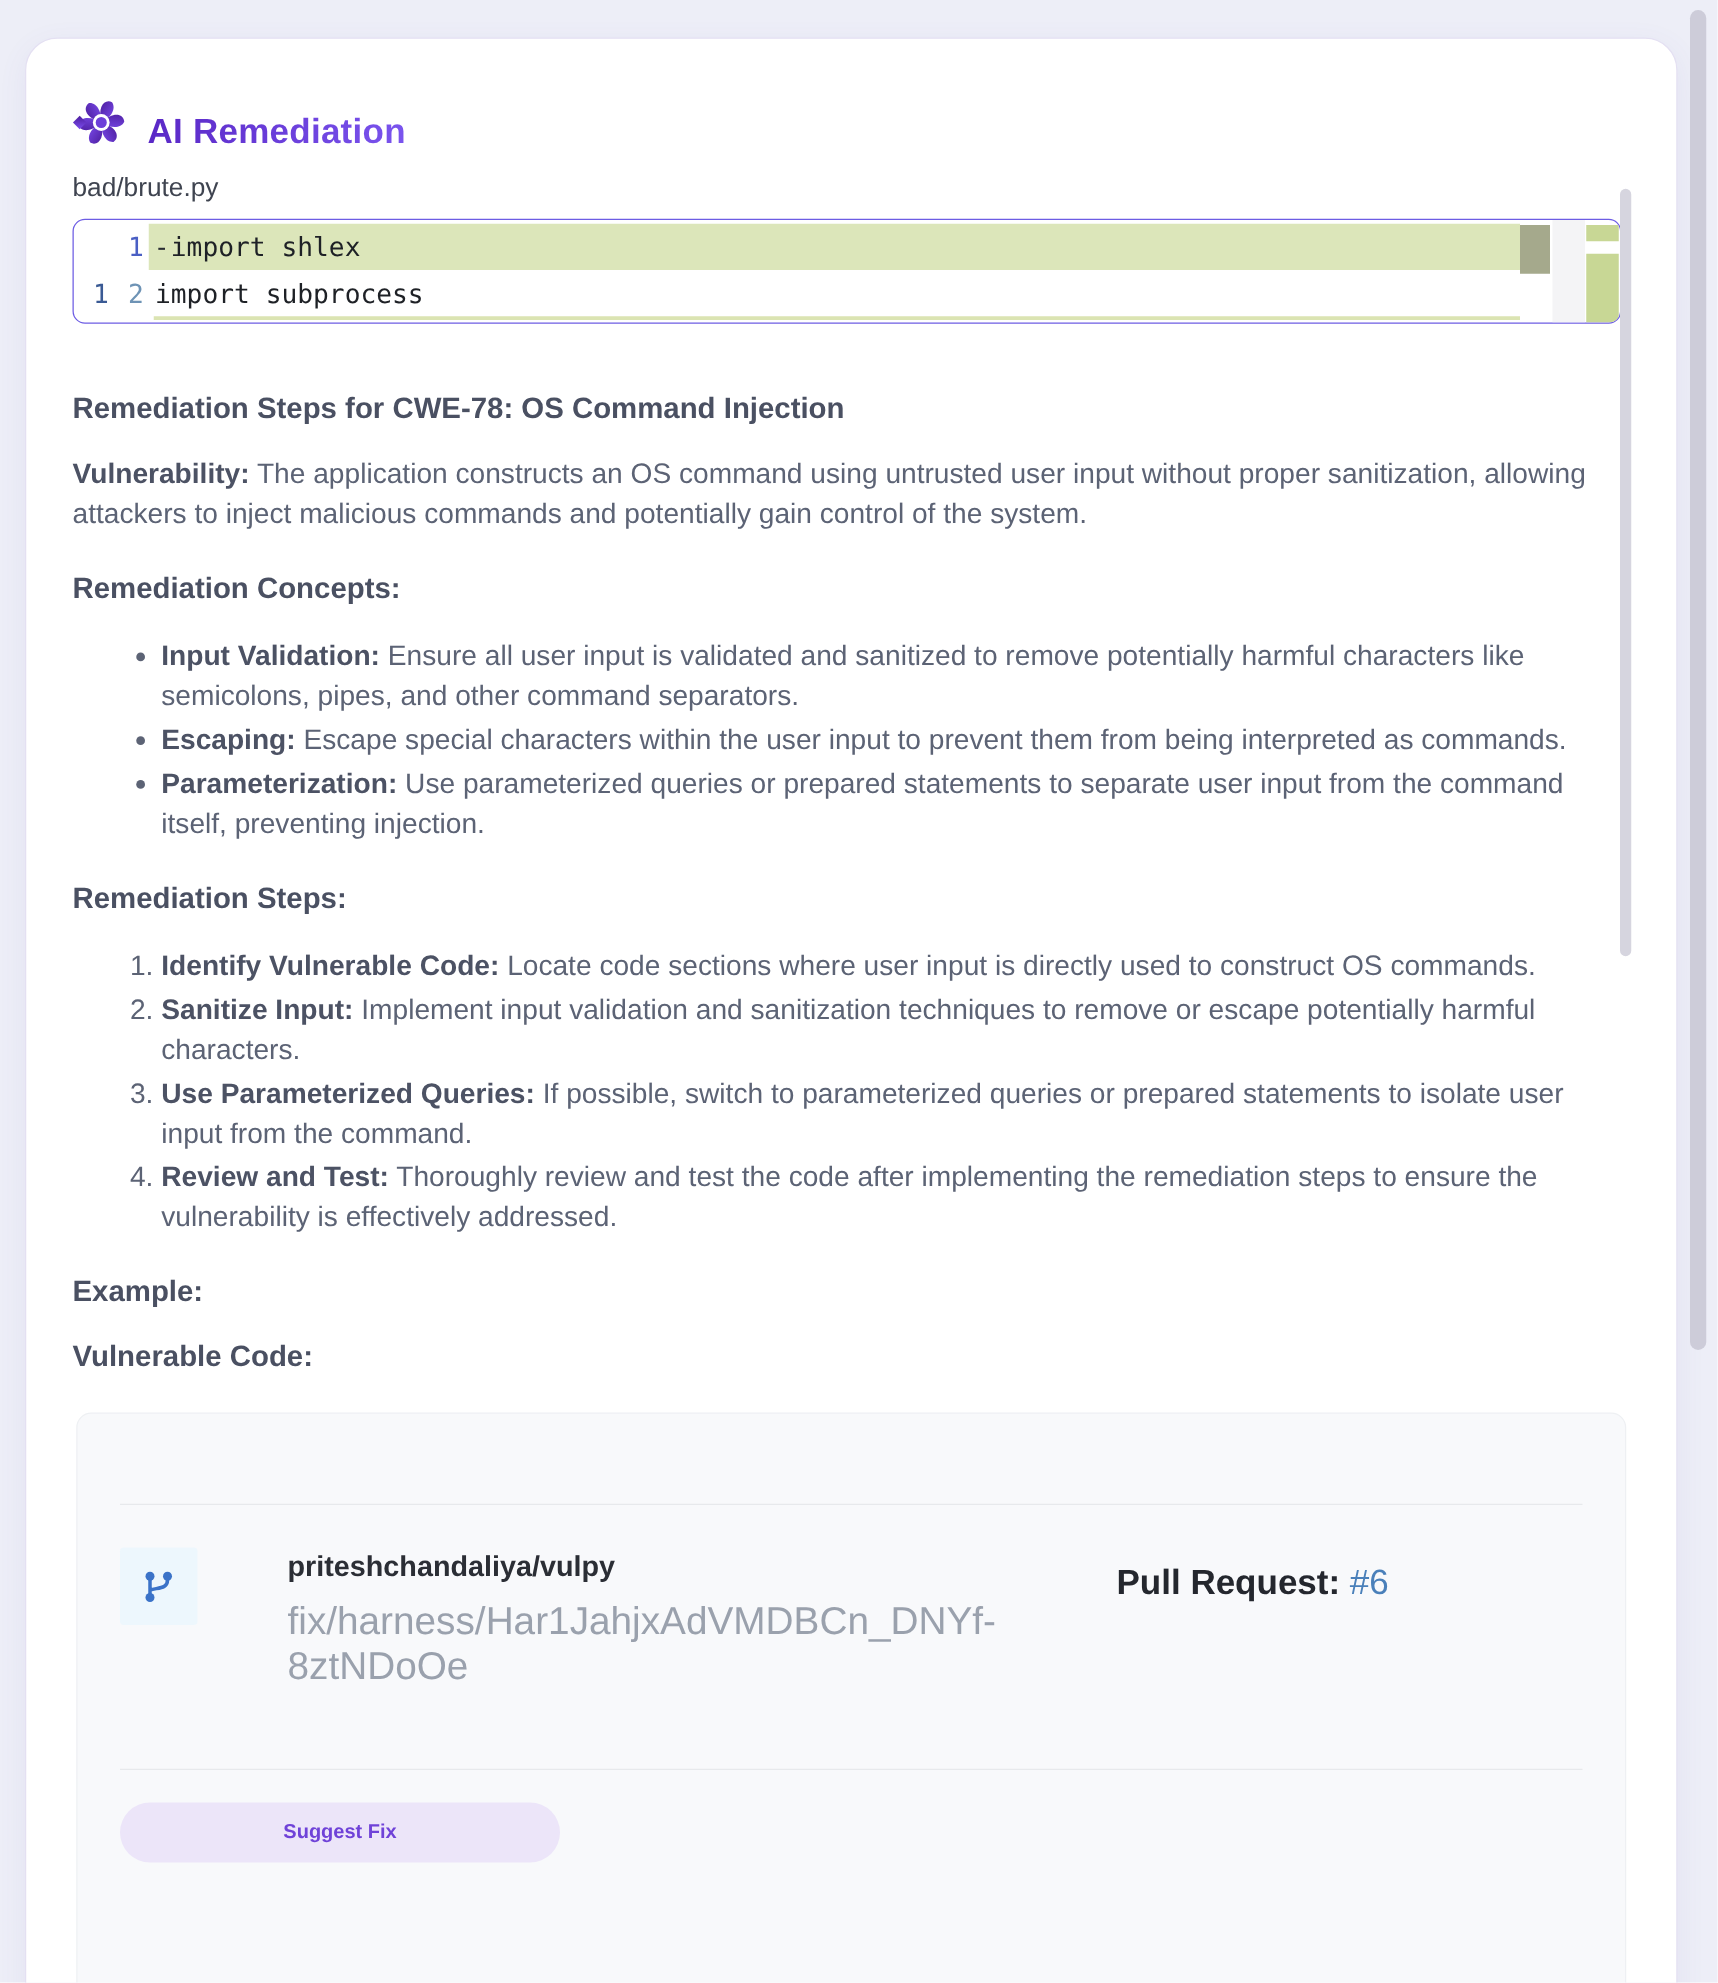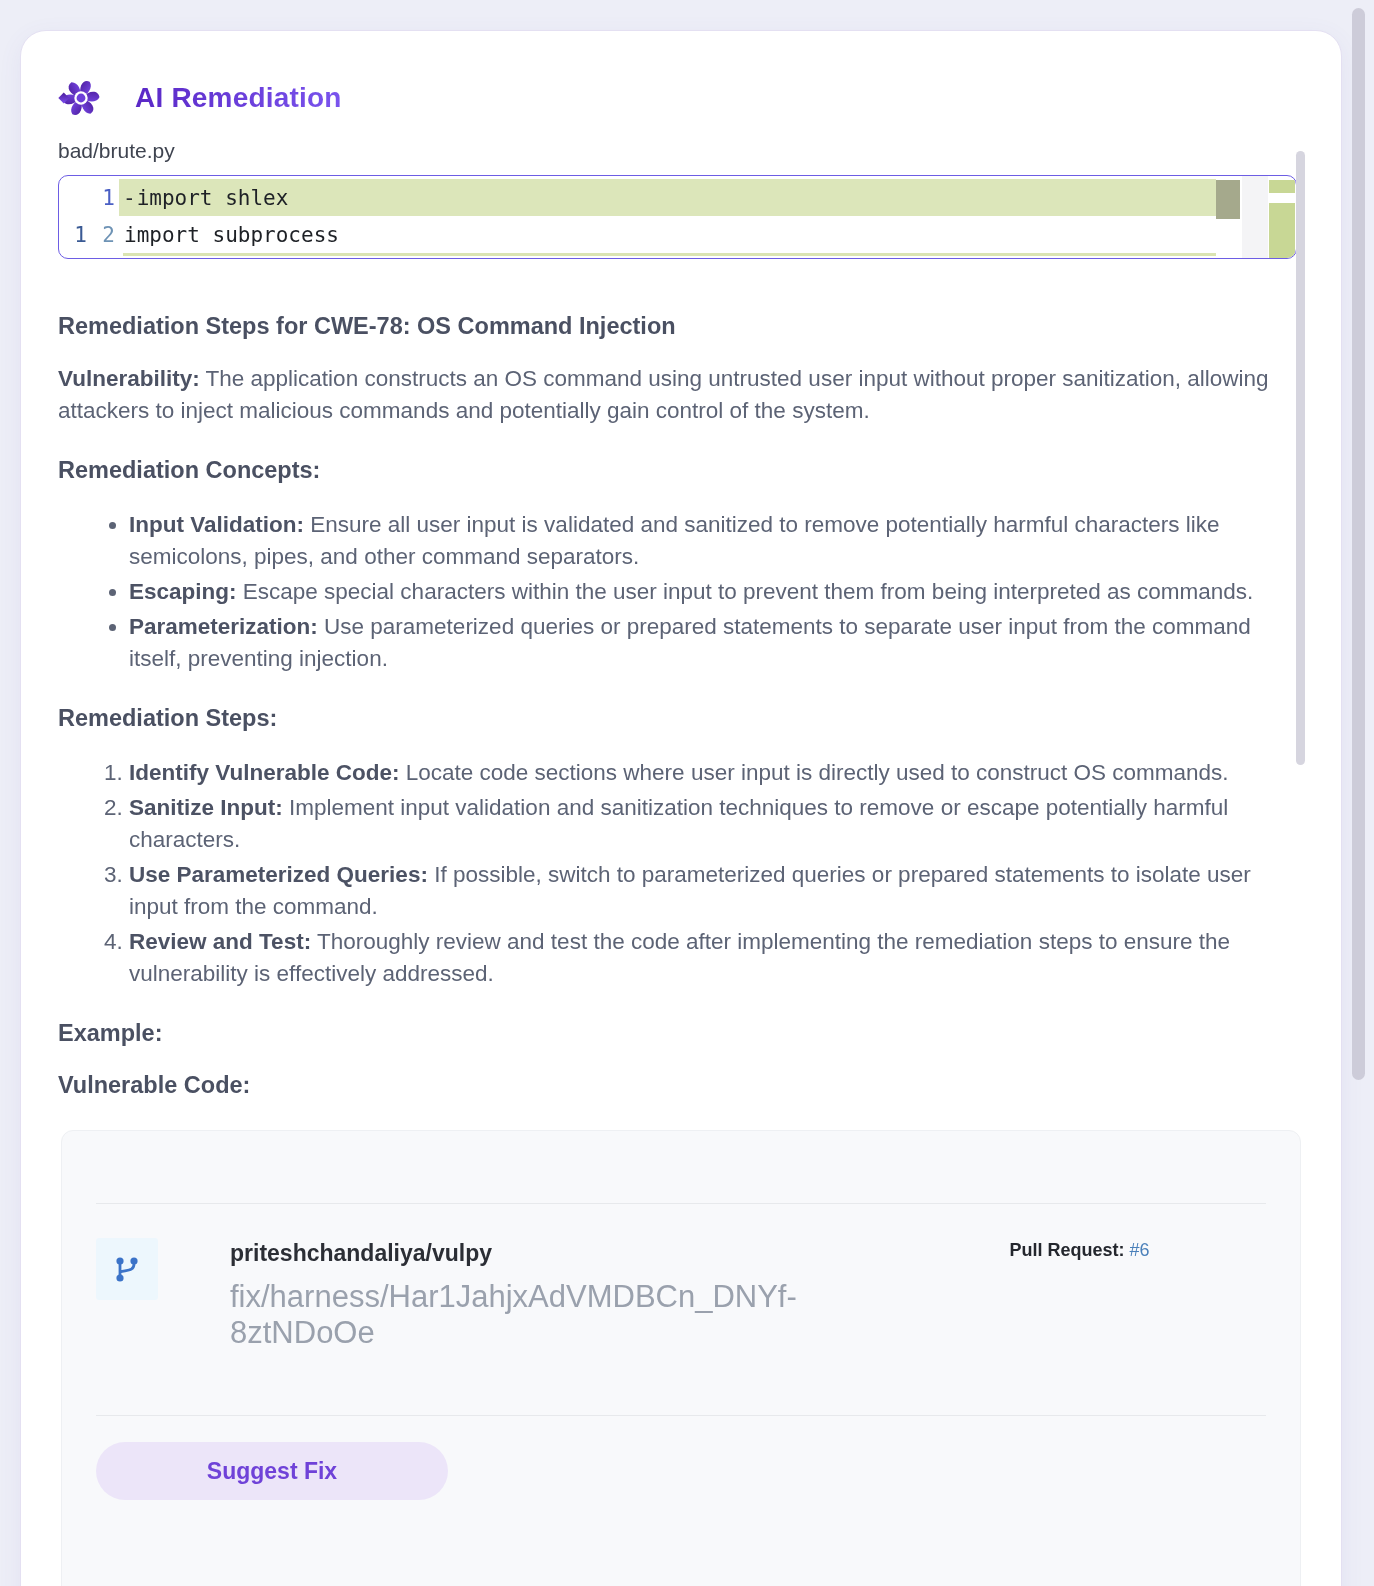--- a/index.html
+++ b/index.html
@@ -8,21 +8,21 @@
 
   .card {
     position:absolute; left:20px; top:30px; width:1322px; height:1640px;
     background:#ffffff; border:1px solid #e4e0f2; border-radius:26px;
     box-shadow:0 6px 24px rgba(99,82,189,0.07);
     padding:44px 46px 0 37px;
   }
 
   
   .header { display:flex; align-items:center; }
-  .title-wrap { display:flex; align-items:center; gap:31px; }
+  .title-wrap { display:flex; align-items:flex-end; gap:14px; }
   .logo { width:46px; height:46px; flex:0 0 auto; }
   .panel-title {
     font-size:28px; font-weight:800; letter-spacing:.2px;
     color:#6b3fe0;
     background:linear-gradient(90deg,#5a28c6,#7a54ee);
     -webkit-background-clip:text; background-clip:text; -webkit-text-fill-color:transparent;
   }
   .header-actions { margin-left:auto; display:flex; align-items:center; gap:16px; }
   .btn-lav {
     display:flex; align-items:center; justify-content:center; gap:13px;
@@ -70,26 +70,26 @@
     background:#f8f9fb; border:1px solid #eef0f3; border-radius:12px;
     padding:42px 34px 0 34px;
   }
   .instruction { font-size:23px; color:#272a31; }
   .divider { border:none; border-top:1px solid #e7e9ec; margin-top:30px; }
   .repo-row { display:flex; align-items:flex-start; margin-top:34px; }
   .repo-icon-box { width:62px; height:62px; background:#edf7fd; border-radius:3px; display:flex; align-items:center; justify-content:center; flex:0 0 auto; }
   .repo-info { margin-left:72px; }
   .repo-name { font-size:23px; font-weight:700; color:#2b2e35; margin-top:2px; }
   .repo-branch { font-size:31px; color:#9aa1ad; margin-top:12px; }
-  .pr-block { margin-left:auto; width:400px; font-size:18px; color:#24272e; font-weight:700; margin-top:2px;text-align:center; }
+  .pr-block { margin-left:auto; width:400px; font-size:28px; color:#24272e; font-weight:700; margin-top:12px; }
   .pr-link { color:#4a80ba; font-weight:400; text-decoration:none; cursor:pointer; }
   .divider.d2 { margin-top:64px; }
   .suggest-btn {
-    margin-top:26px; width:352px; height:58px; border:none; border-radius:29px;
-    background:#ece5f9; color:#6f42d8; font-size:23px; font-weight:700; cursor:pointer;
+    margin-top:26px; width:352px; height:48px; border:none; border-radius:29px;
+    background:#ece5f9; color:#6f42d8; font-size:16px; font-weight:700; cursor:pointer;
     font-family:"Liberation Sans",sans-serif;
   }
 
   
   .inner-scrollbar { position:absolute; right:36px; top:120px; width:9px; height:614px; border-radius:5px; background:#d6d5df; }
   .outer-scrollbar { position:absolute; right:9px; top:8px; width:13px; height:1072px; border-radius:7px; background:#cdccd9; }
 </style>
 </head>
 <body>
 

